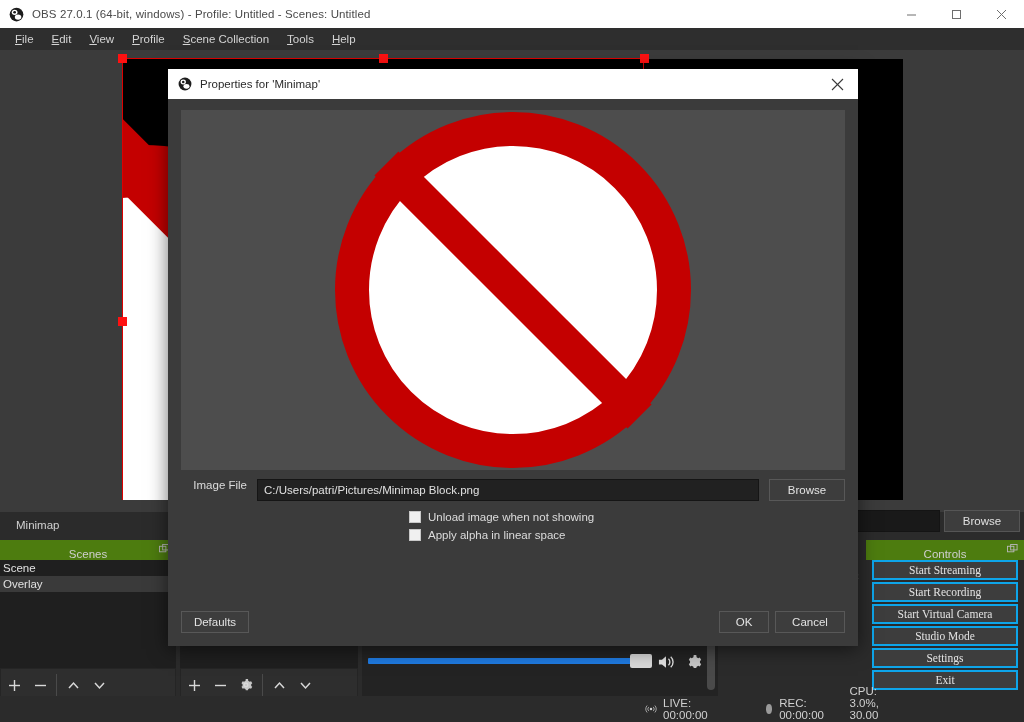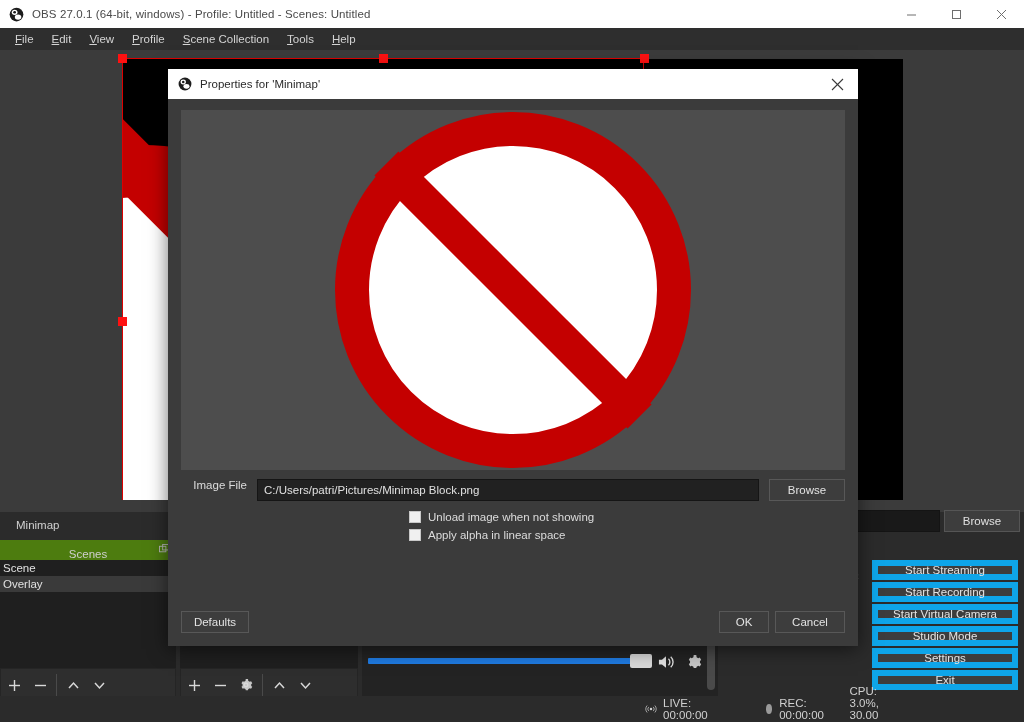--- a/index.html
+++ b/index.html
@@ -152,23 +152,23 @@
     font-size: 11.5px; display: flex; align-items: center; justify-content: center;
   }
 
   
   #controls-header { left: 866px; top: 540px; width: 158px; }
   .controls-body {
     position: absolute; left: 866px; top: 560px; width: 158px; height: 136px;
     background: #2b2b2b; padding: 0 6px;
   }
   .ctrl-btn {
-    height: 20px; margin-bottom: 2px; background: #3d3d3d; border: 6px solid #0ea5e9;
+    height: 20px; margin-bottom: 2px; background: #3d3d3d; border: 2px solid #0ea5e9;
     color: #e3e3e3; font-size: 11.5px;
-    display: flex; align-items: center; justify-content: center;
+    display: flex; align-items: center; justify-content: center; font-family: Liberation Serif, serif;
   }
 
   
   .statusbar {
     position: absolute; left: 0; top: 696px; width: 892px; height: 26px;
     background: #2b2b2b; display: flex; align-items: center;
     color: #d0d0d0; font-size: 11.5px;
   }
   .st-group { display: flex; align-items: center; }
   .rec-dot { width: 10px; height: 10px; border-radius: 50%; background: #9a9a9a; }
@@ -419,20 +419,27 @@
       <path d="M8 5.2A2.8 2.8 0 1 0 8 10.8 2.8 2.8 0 0 0 8 5.2zm0 4.1a1.3 1.3 0 1 1 0-2.6 1.3 1.3 0 0 1 0 2.6z"></path>
       <path d="M14 8c0-.4 0-.7-.1-1l1.3-1-1.4-2.4-1.6.6c-.5-.4-1-.7-1.6-.9L10.3 1H7.7l-.3 2.3c-.6.2-1.1.5-1.6.9l-1.6-.6L2.8 6l1.3 1c0 .3-.1.6-.1 1s0 .7.1 1l-1.3 1 1.4 2.4 1.6-.6c.5.4 1 .7 1.6.9l.3 1.3h2.6l.3-1.3c.6-.2 1.1-.5 1.6-.9l1.6.6 1.4-2.4-1.3-1c.1-.3.1-.6.1-1z"></path>
     </svg>
     <svg class="edge-ico" width="12" height="20" viewBox="0 0 12 20" style="margin-top:6px">
       <rect x="0.5" y="0.5" width="11" height="19" fill="none" stroke="#5a5a5a"></rect>
       <polyline points="3,8 6,4.5 9,8" fill="none" stroke="currentColor" stroke-width="1.2"></polyline>
       <polyline points="3,12 6,15.5 9,12" fill="none" stroke="currentColor" stroke-width="1.2"></polyline>
     </svg>
   </div>
 
+  <div class="dock-header" id="controls-header">
+    <span>Controls</span>
+    <svg class="dock-ico" width="11" height="11" viewBox="0 0 12 12">
+      <rect x="0.5" y="2.5" width="7" height="6" fill="none" stroke="currentColor"></rect>
+      <rect x="4" y="0.5" width="7" height="6" fill="none" stroke="currentColor"></rect>
+    </svg>
+  </div>
   <div class="controls-body">
     <div class="ctrl-btn">Start Streaming</div>
     <div class="ctrl-btn">Start Recording</div>
     <div class="ctrl-btn">Start Virtual Camera</div>
     <div class="ctrl-btn">Studio Mode</div>
     <div class="ctrl-btn">Settings</div>
     <div class="ctrl-btn">Exit</div>
   </div>
 
   <div class="statusbar">

